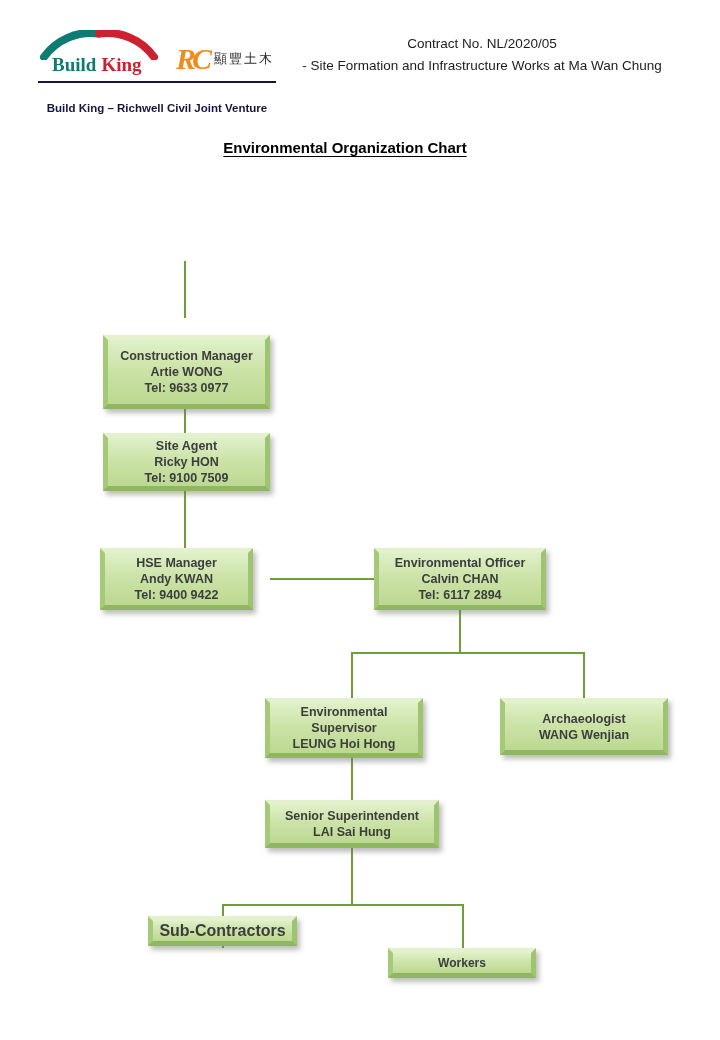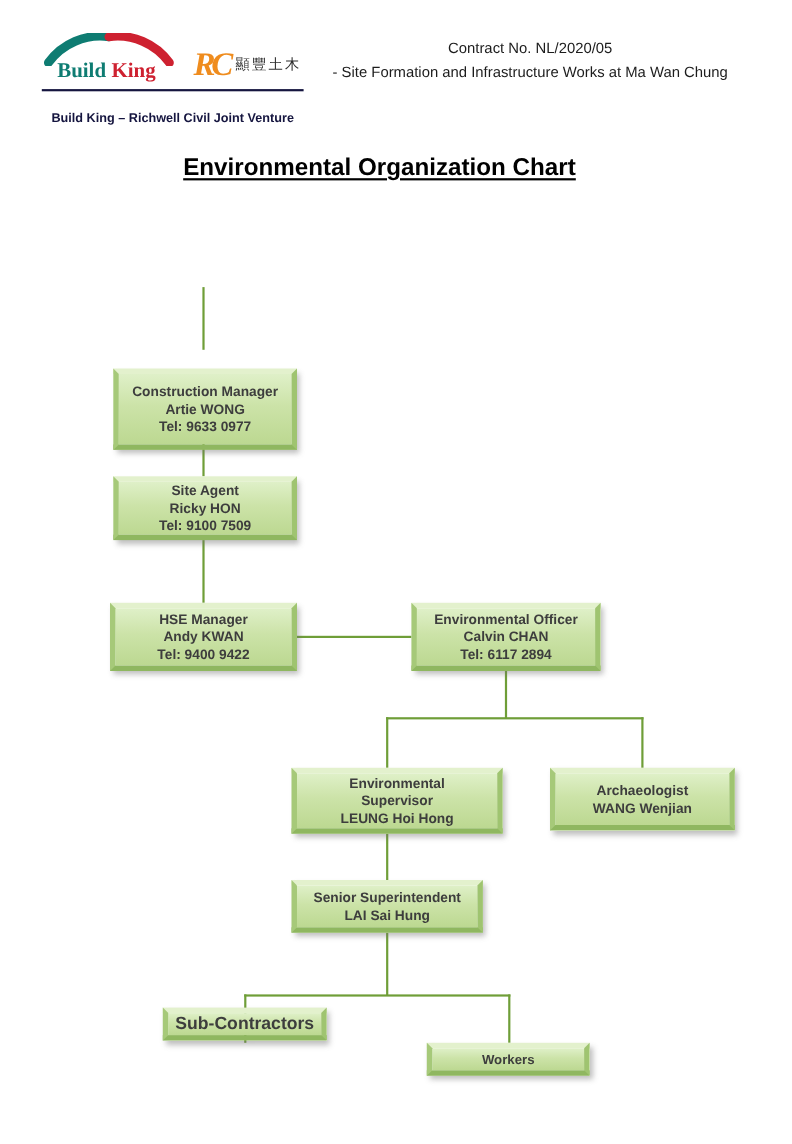--- a/index.html
+++ b/index.html
@@ -19,38 +19,38 @@
            font-size:30px;color:#ef8c1e;line-height:30px;letter-spacing:-4px;}
   .rc-cn{font-size:13px;color:#2e2e2e;letter-spacing:2px;white-space:nowrap;}
   .jv-rule{margin-top:3px;height:2px;background:#15153f;}
   .jv-text{margin-top:19px;text-align:center;font-size:11.5px;font-weight:bold;color:#15153f;white-space:nowrap;}
 
   .contract-block{position:absolute;left:283px;top:33px;width:398px;text-align:center;
                   font-size:13.5px;line-height:22px;color:#1c1c1c;}
 
   
   .title-row{position:absolute;left:0;top:139px;width:690px;text-align:center;}
-  .title-row span{font-size:22px;font-weight:bold;color:#000;text-decoration:underline;
+  .title-row span{font-size:15px;font-weight:bold;color:#000;text-decoration:underline;
                   text-underline-offset:3px;}
 
   
   .node{position:absolute;box-sizing:border-box;
         border-style:solid;border-width:5px;
         border-color:#e3f1cd #9fc470 #8fb760 #a6c979;
         background:linear-gradient(180deg,#dff0c8 0%,#cce3a8 45%,#bcd891 100%);
         box-shadow:3px 4px 5px rgba(110,110,110,0.45);
         display:flex;flex-direction:column;justify-content:center;align-items:center;
         text-align:center;font-weight:bold;color:#3d3d3d;
         font-size:12.5px;line-height:16px;}
   .n0{left:103px;top:203px;width:167px;height:58px;}
   .n1{left:103px;top:335px;width:167px;height:74px;}
   .n2{left:103px;top:433px;width:167px;height:58px;}
-  .n3{left:100px;top:548px;width:170px;height:62px;}
+  .n3{left:100px;top:548px;width:153px;height:62px;}
   .n4{left:374px;top:548px;width:172px;height:62px;}
-  .n5{left:265px;top:698px;width:192px;height:60px;}
+  .n5{left:265px;top:698px;width:158px;height:60px;}
   .n6{left:500px;top:698px;width:168px;height:57px;}
   .n7{left:265px;top:800px;width:174px;height:48px;}
   .n8{left:148px;top:916px;width:149px;height:30px;font-size:16px;}
   .n9{left:388px;top:948px;width:148px;height:30px;font-size:12px;}
 
   
   .cv{position:absolute;width:2px;background:#6f9e38;}
   .ch{position:absolute;height:2px;background:#6f9e38;}
   .c1{left:184px;top:261px;height:57px;}
   .c2{left:184px;top:376px;height:57px;}

